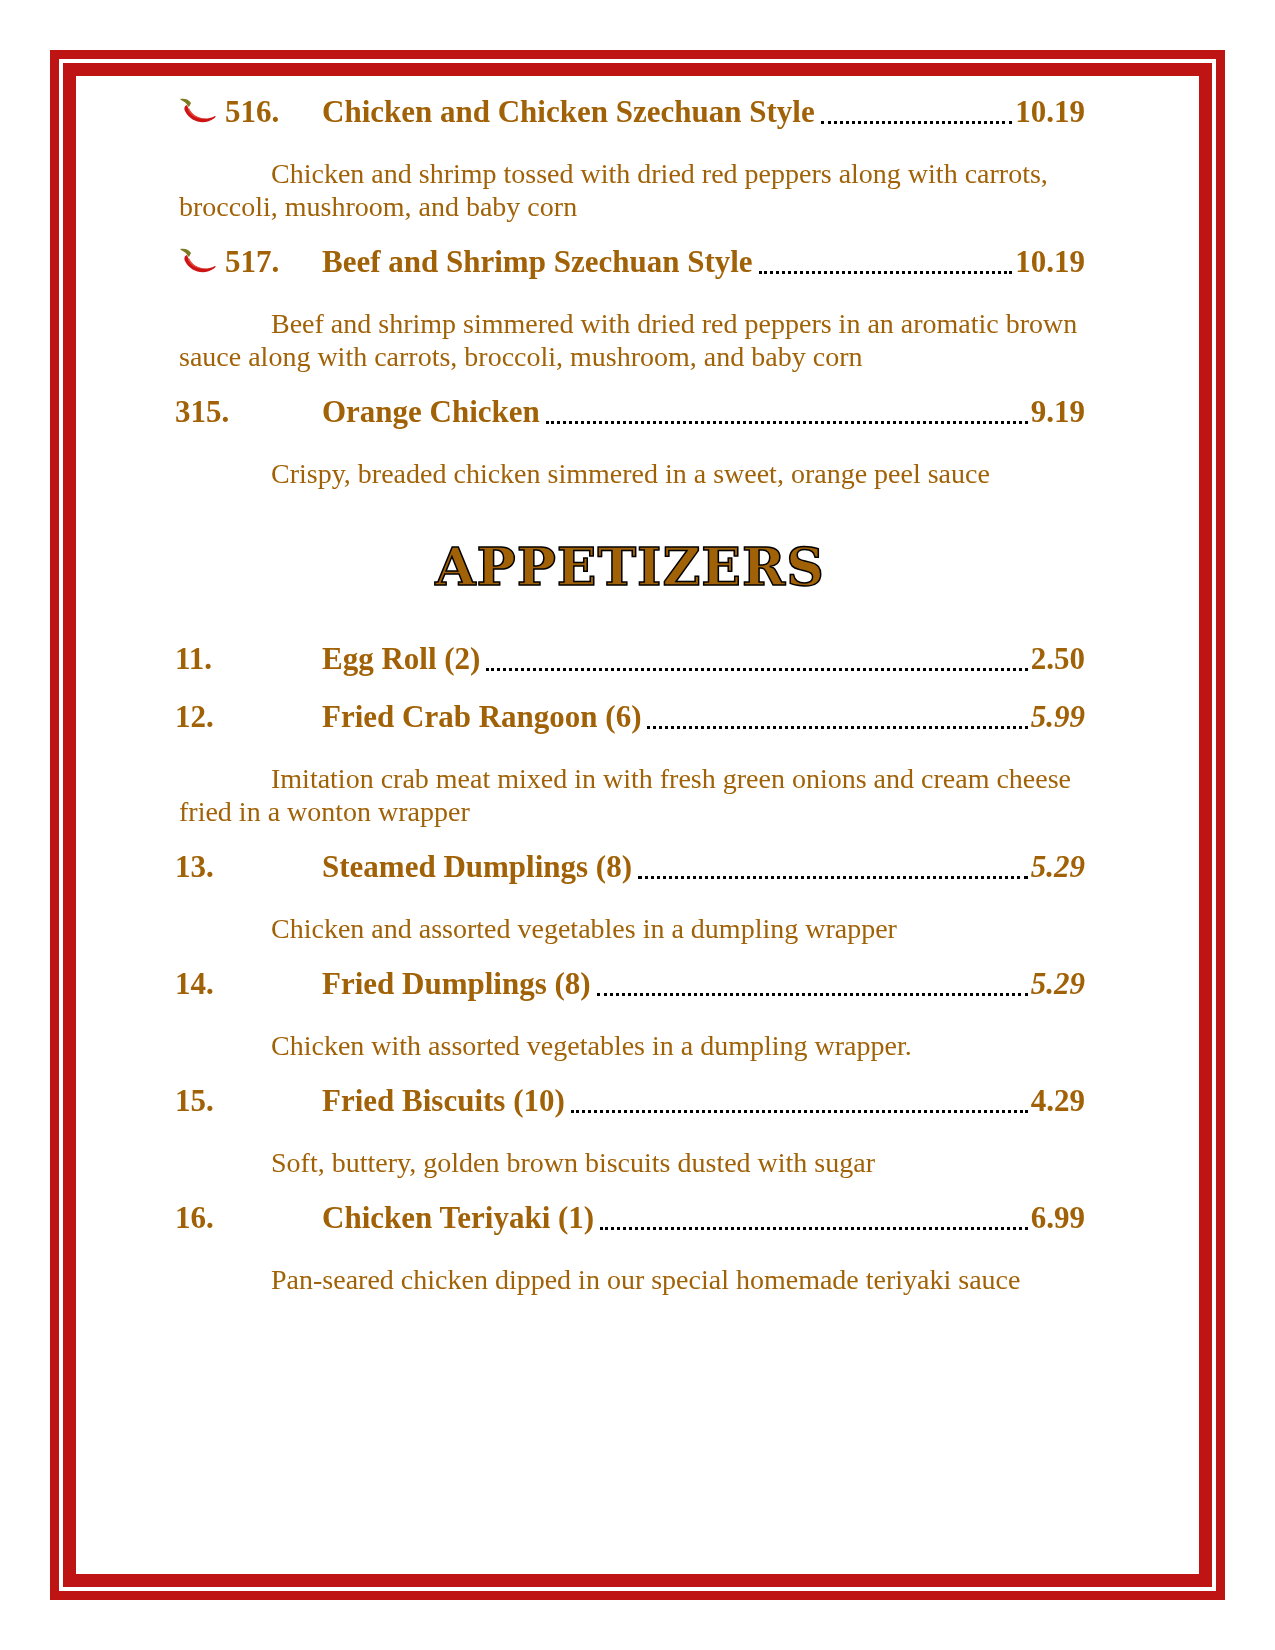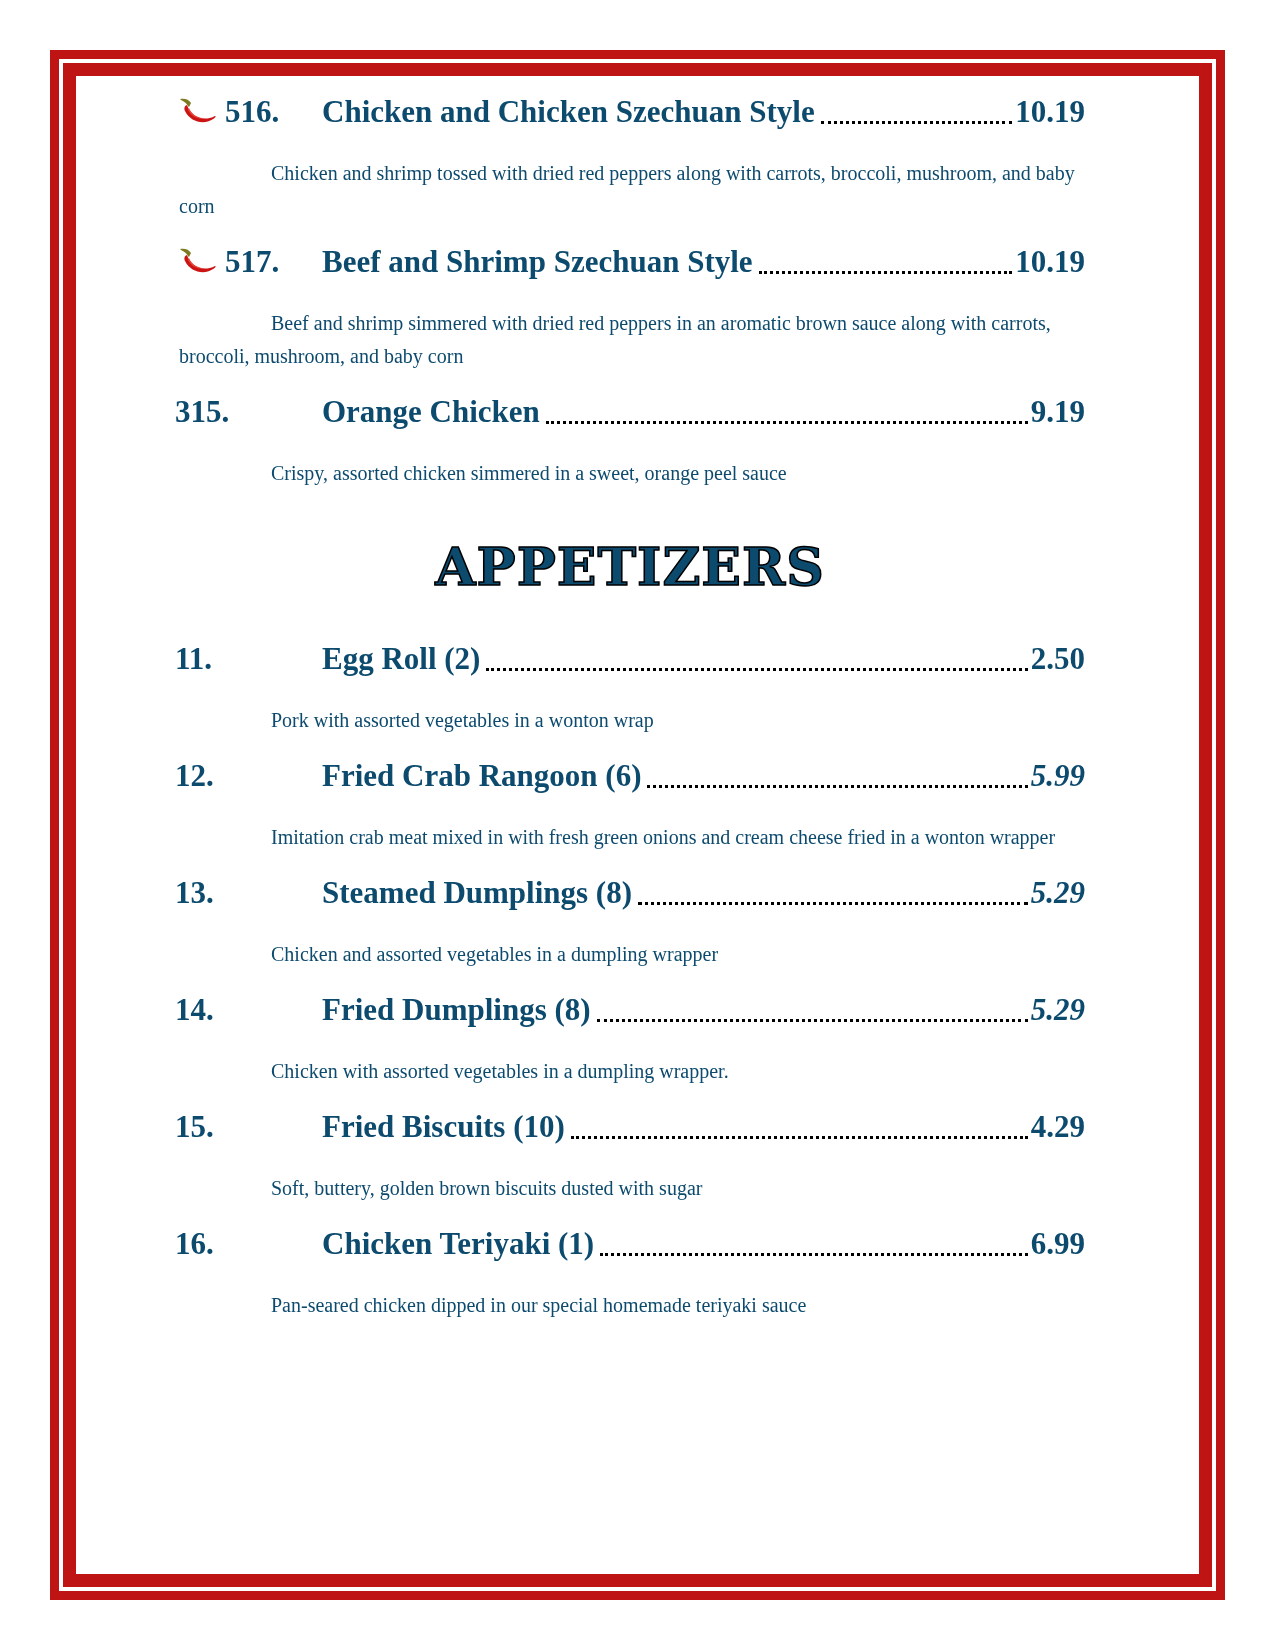--- a/index.html
+++ b/index.html
@@ -1,18 +1,18 @@
 <!DOCTYPE html>
 <html><head>
 <meta charset="utf-8">
 <style>
   html,body { margin:0; padding:0; background:#ffffff; }
   .page {
     position:relative; width:1275px; height:1650px; background:#fff;
-    font-family:"Liberation Serif", serif; color:#0c4a6e; overflow:hidden;
+    font-family:"Liberation Serif", serif; color:#a16207; overflow:hidden;
   }
   .border-outer {
     position:absolute; top:50px; left:50px; right:50px; bottom:50px;
     border:9px solid var(--border-red, #be1414); pointer-events:none;
   }
   .border-inner {
     position:absolute; top:63px; left:63px; right:63px; bottom:63px;
     border:13px solid var(--border-red, #be1414); pointer-events:none;
   }
   .content {
@@ -26,21 +26,21 @@
   .num-cell { width:147px; flex:none; display:flex; align-items:flex-end; }
   .pepper-icon { width:38px; height:28px; flex:none; margin:0 8px 6px 4px; }
   .item-name { flex:none; }
   .leader {
     flex:1 1 auto; min-width:18px;
     border-bottom:3px dotted #000; margin:0 3px 7px 6px;
   }
   .item-price { flex:none;text-align:center; }
   .item-price.italic { font-style:italic; }
   .desc {
-    margin:26px 0 0 4px; font-size:20px; line-height:33px;
+    margin:26px 0 0 4px; font-size:28px; line-height:33px;
     text-indent:92px; white-space:normal;
   }
   .section-heading {
     text-align:center; font-family:"DejaVu Serif", serif; font-weight:900;
     font-size:52px; line-height:66px; letter-spacing:1px;
     margin:44px 0 40px 0;
     -webkit-text-stroke:1.5px #000; text-shadow:0 0 1px #000;
   }
   .section-heading:empty { display:none; margin:0; }
 </style>
@@ -89,38 +89,37 @@
           <div class="menu-item">
     <div class="item-row">
       <span class="num-cell">
 
         <span>315.</span>
       </span>
       <span class="item-name">Orange Chicken</span>
       <span class="leader"></span>
       <span class="item-price">9.19</span>
     </div>
-    <div class="desc">Crispy, assorted chicken simmered in a sweet, orange peel sauce</div>
+    <div class="desc">Crispy, breaded chicken simmered in a sweet, orange peel sauce</div>
   </div>
         </div>
   </div>
       <div class="section">
     <div class="section-heading">APPETIZERS</div>
     <div>
           <div class="menu-item">
     <div class="item-row">
       <span class="num-cell">
 
         <span>11.</span>
       </span>
       <span class="item-name">Egg Roll (2)</span>
       <span class="leader"></span>
       <span class="item-price">2.50</span>
     </div>
-    <div class="desc">Pork with assorted vegetables in a wonton wrap</div>
   </div>
           <div class="menu-item">
     <div class="item-row">
       <span class="num-cell">
 
         <span>12.</span>
       </span>
       <span class="item-name">Fried Crab Rangoon (6)</span>
       <span class="leader"></span>
       <span class="item-price italic">5.99</span>

